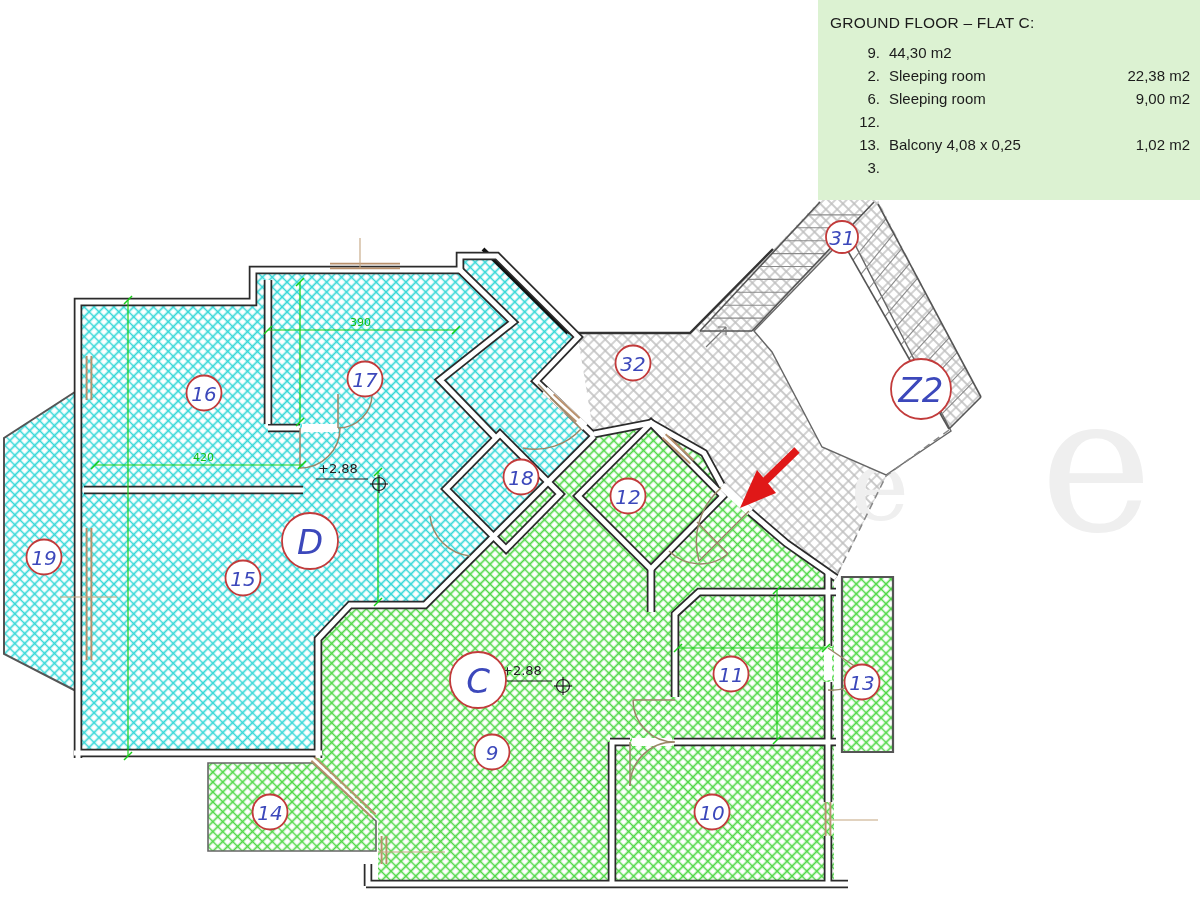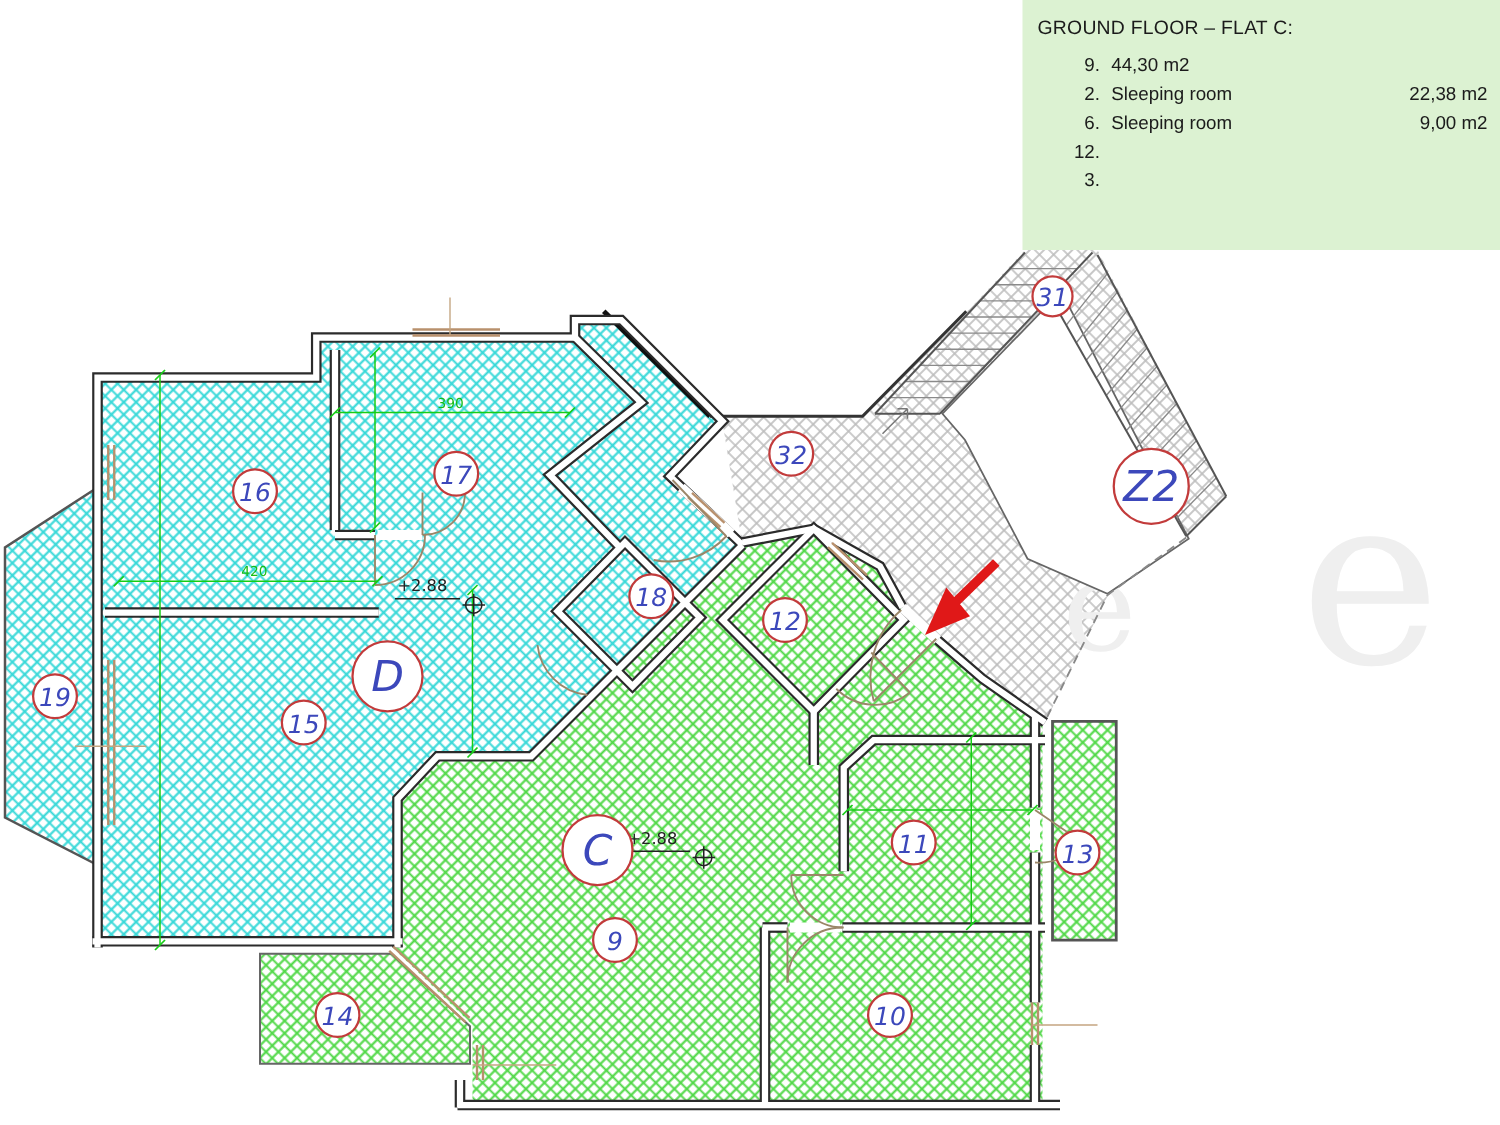--- a/index.html
+++ b/index.html
@@ -255,17 +255,24 @@
       <div class="lrow">
         <span class="lno">6.</span>
         <span class="lrest">
           <span class="lname">Sleeping room</span>
           <span class="larea">9,00 m2</span>
         </span>
       </div>
       <div class="lrow">
         <span class="lno">12.</span>
       </div>
+      <div class="lrow">
+        <span class="lno">13.</span>
+        <span class="lrest">
+          <span class="lname">Balcony 4,08 x 0,25</span>
+          <span class="larea">1,02 m2</span>
+        </span>
+      </div>
       <div class="lrow u">
         <span class="lno">3.</span>
       </div>
     </div>
 </div>
 
 </body></html>

